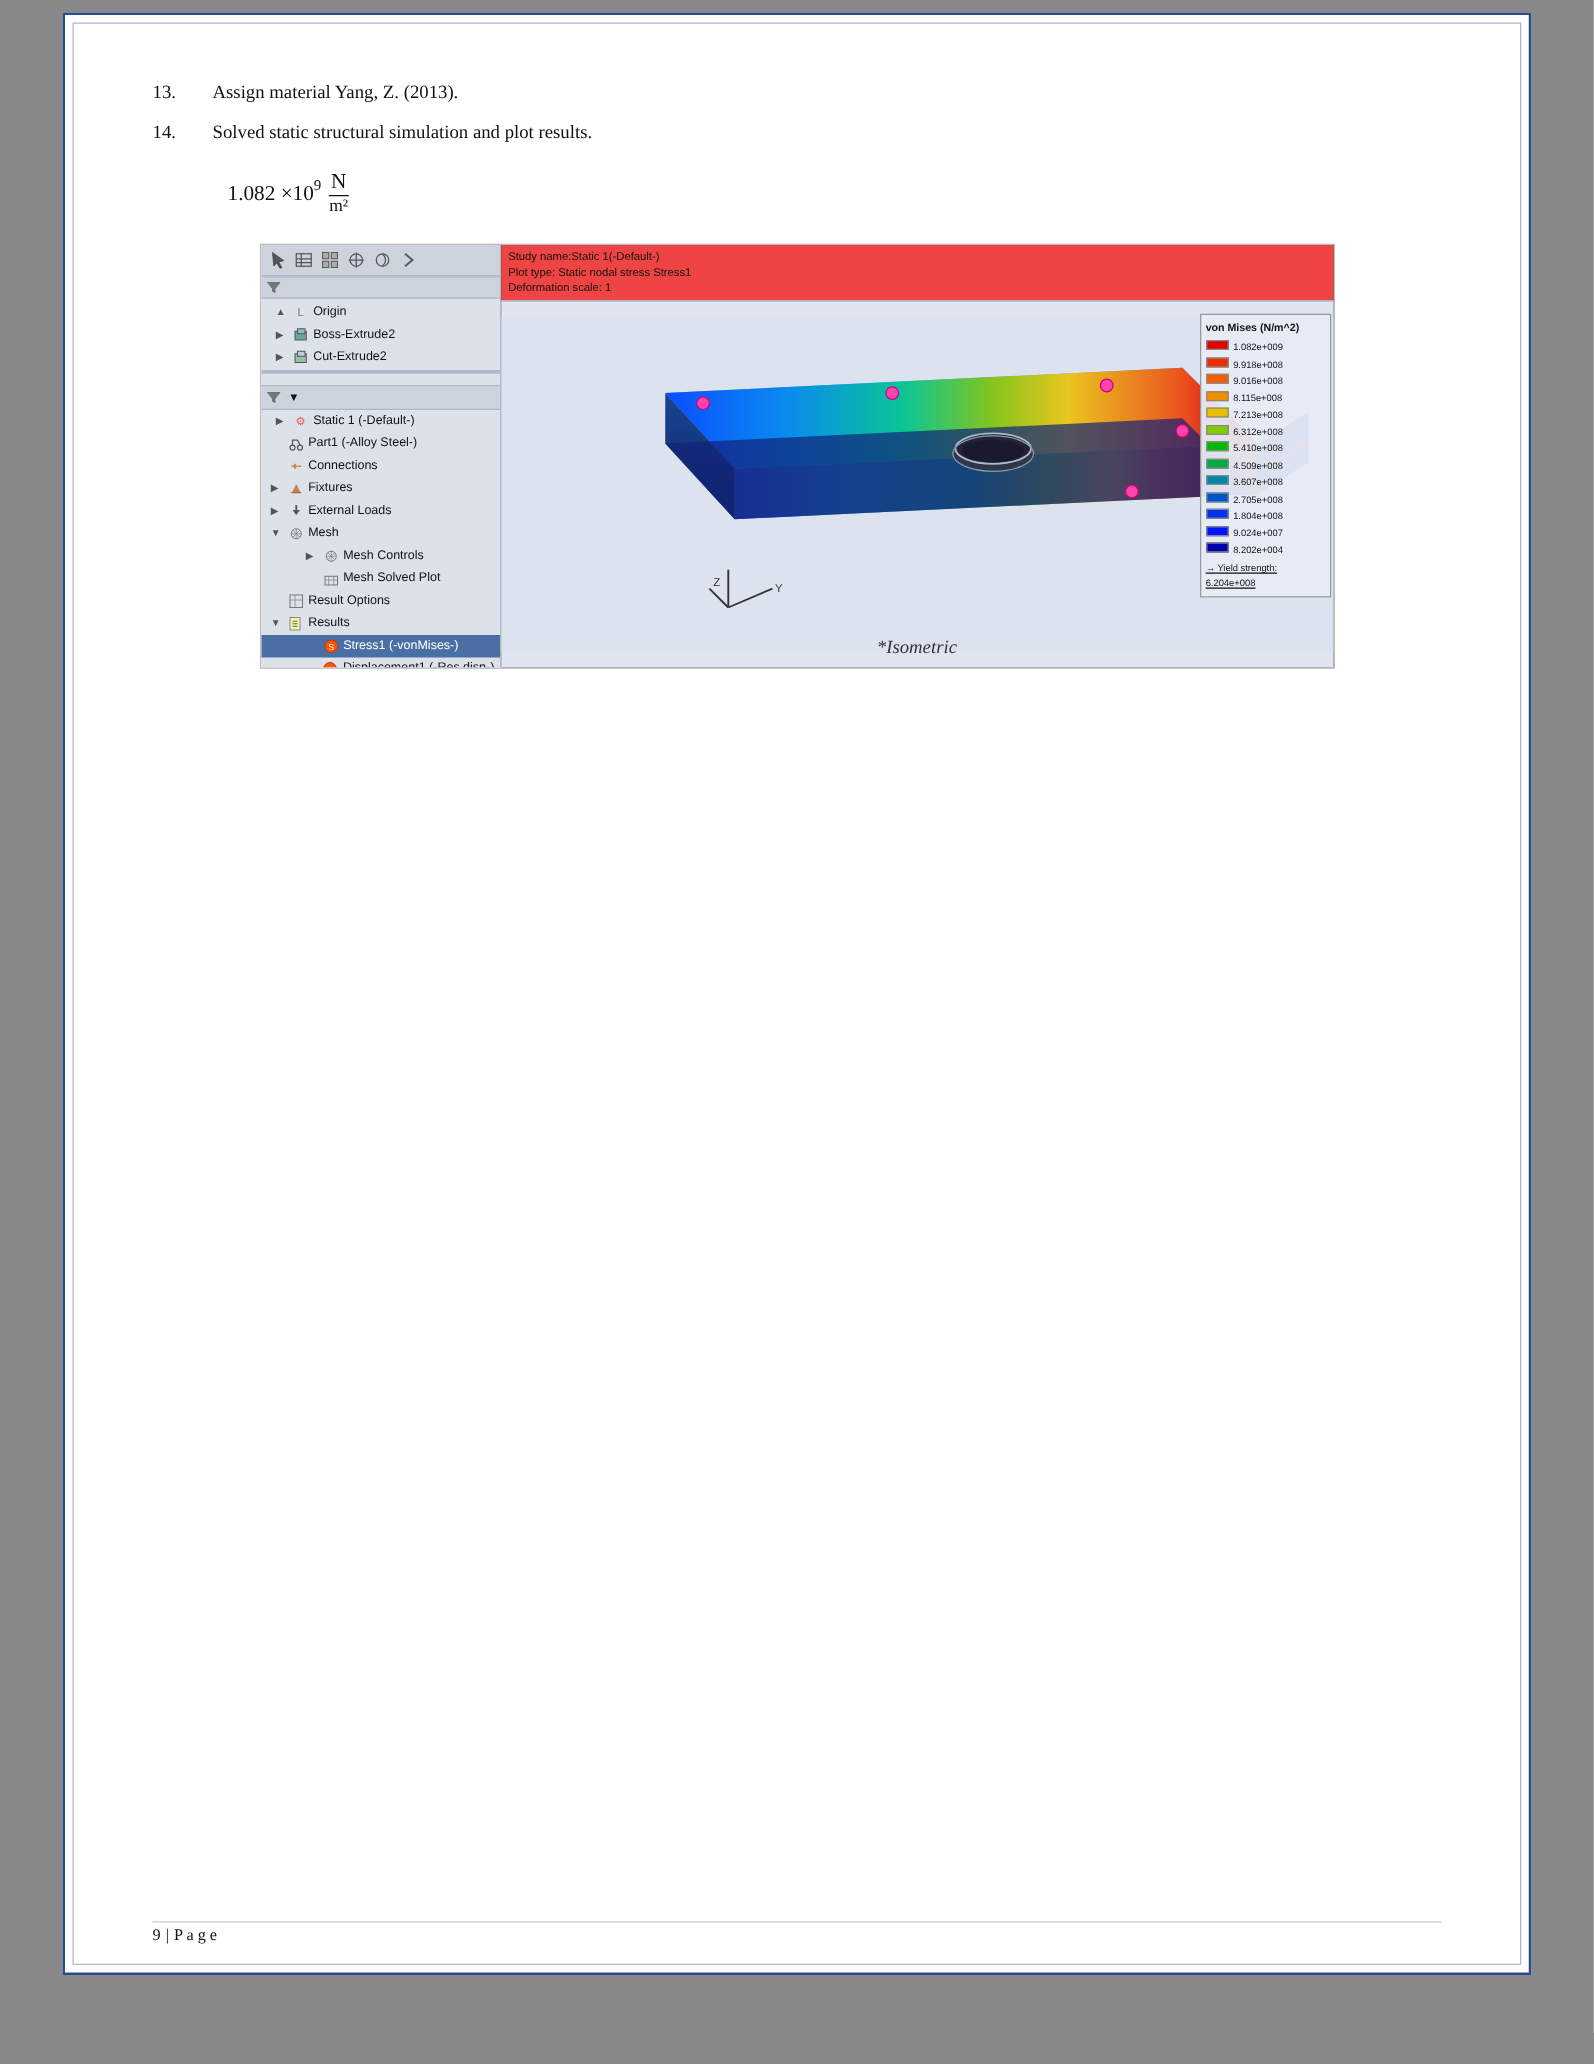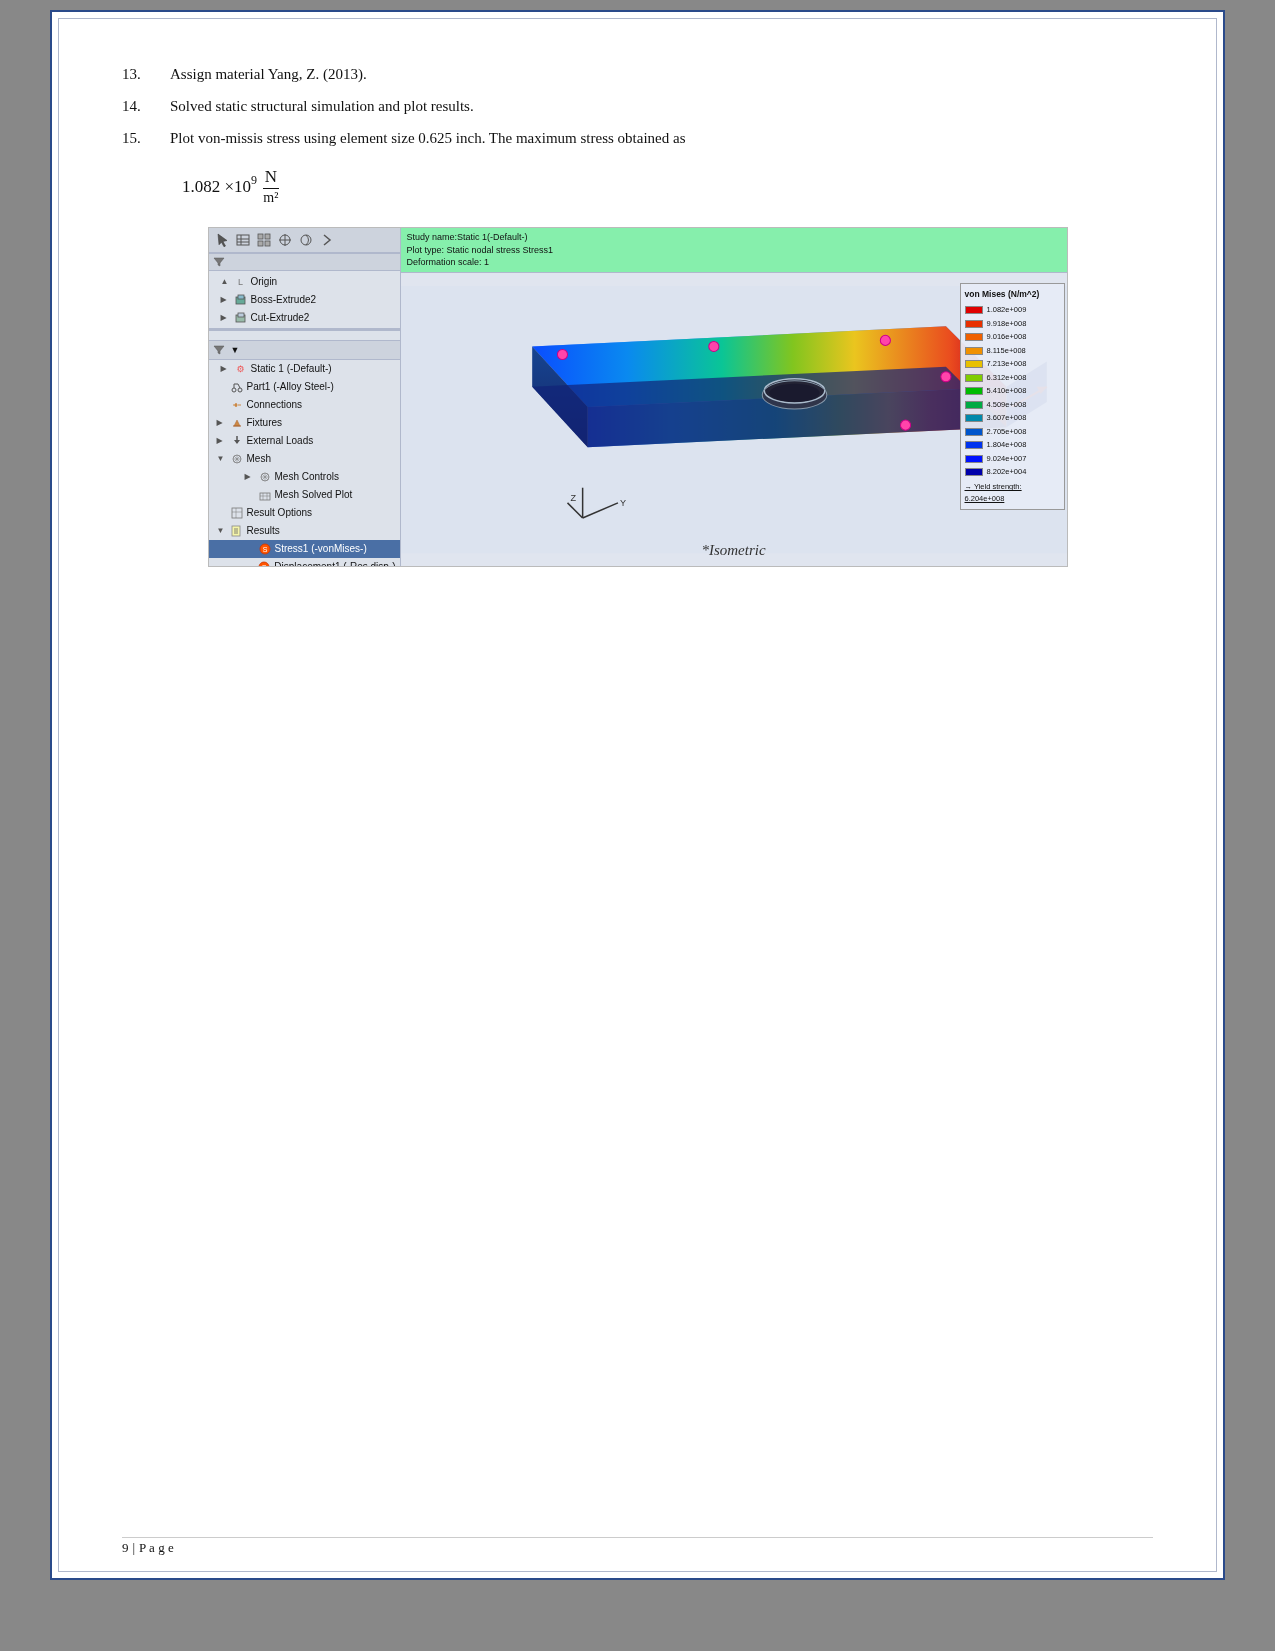--- a/index.html
+++ b/index.html
@@ -162,21 +162,21 @@
     }
     
     .right-panel {
       flex: 1;
       background: #1a1a2e;
       position: relative;
       display: flex;
       flex-direction: column;
     }
     .top-info {
-      background: #86efac;
+      background: #ef4444;
       padding: 3px 6px;
       font-size: 9px;
       font-family: Arial, sans-serif;
       color: #111;
       line-height: 1.4;
       border-bottom: 1px solid #b0b8cc;
     }
     .viz-area {
       flex: 1;
       position: relative;
@@ -196,21 +196,20 @@
       font-family: Arial, sans-serif;
     }
     .legend-title {
       font-size: 8.5px;
       font-weight: bold;
       margin-bottom: 3px;
       color: #111;
     }
     .legend-row {
       display: flex;
-      align-items: center;
       margin-bottom: 1.5px;
     }
     .legend-color {
       width: 18px;
       height: 8px;
       margin-right: 4px;
       border: 0.5px solid #888;
     }
     .legend-val {
       font-size: 7.5px;
@@ -254,24 +253,20 @@
     <div class="list-item">
       <span class="list-num">13.</span>
       <span class="list-text">Assign material Yang, Z. (2013).</span>
     </div>
 
     <div class="list-item">
       <span class="list-num">14.</span>
       <span class="list-text">Solved static structural simulation and plot results.</span>
     </div>
 
-    <div class="list-item">
-      <span class="list-num">15.</span>
-      <span class="list-text"> Plot von-missis stress using element size 0.625 inch. The maximum stress obtained as</span>
-    </div>
 
     <div class="formula-block">
       <span class="formula-base">1.082</span>
       <span class="formula-base"> ×10</span><span class="formula-exp">9</span>
       <span class="formula-fraction">
         <span class="numer">N</span>
         <span class="denom">m²</span>
       </span>
     </div>
 

